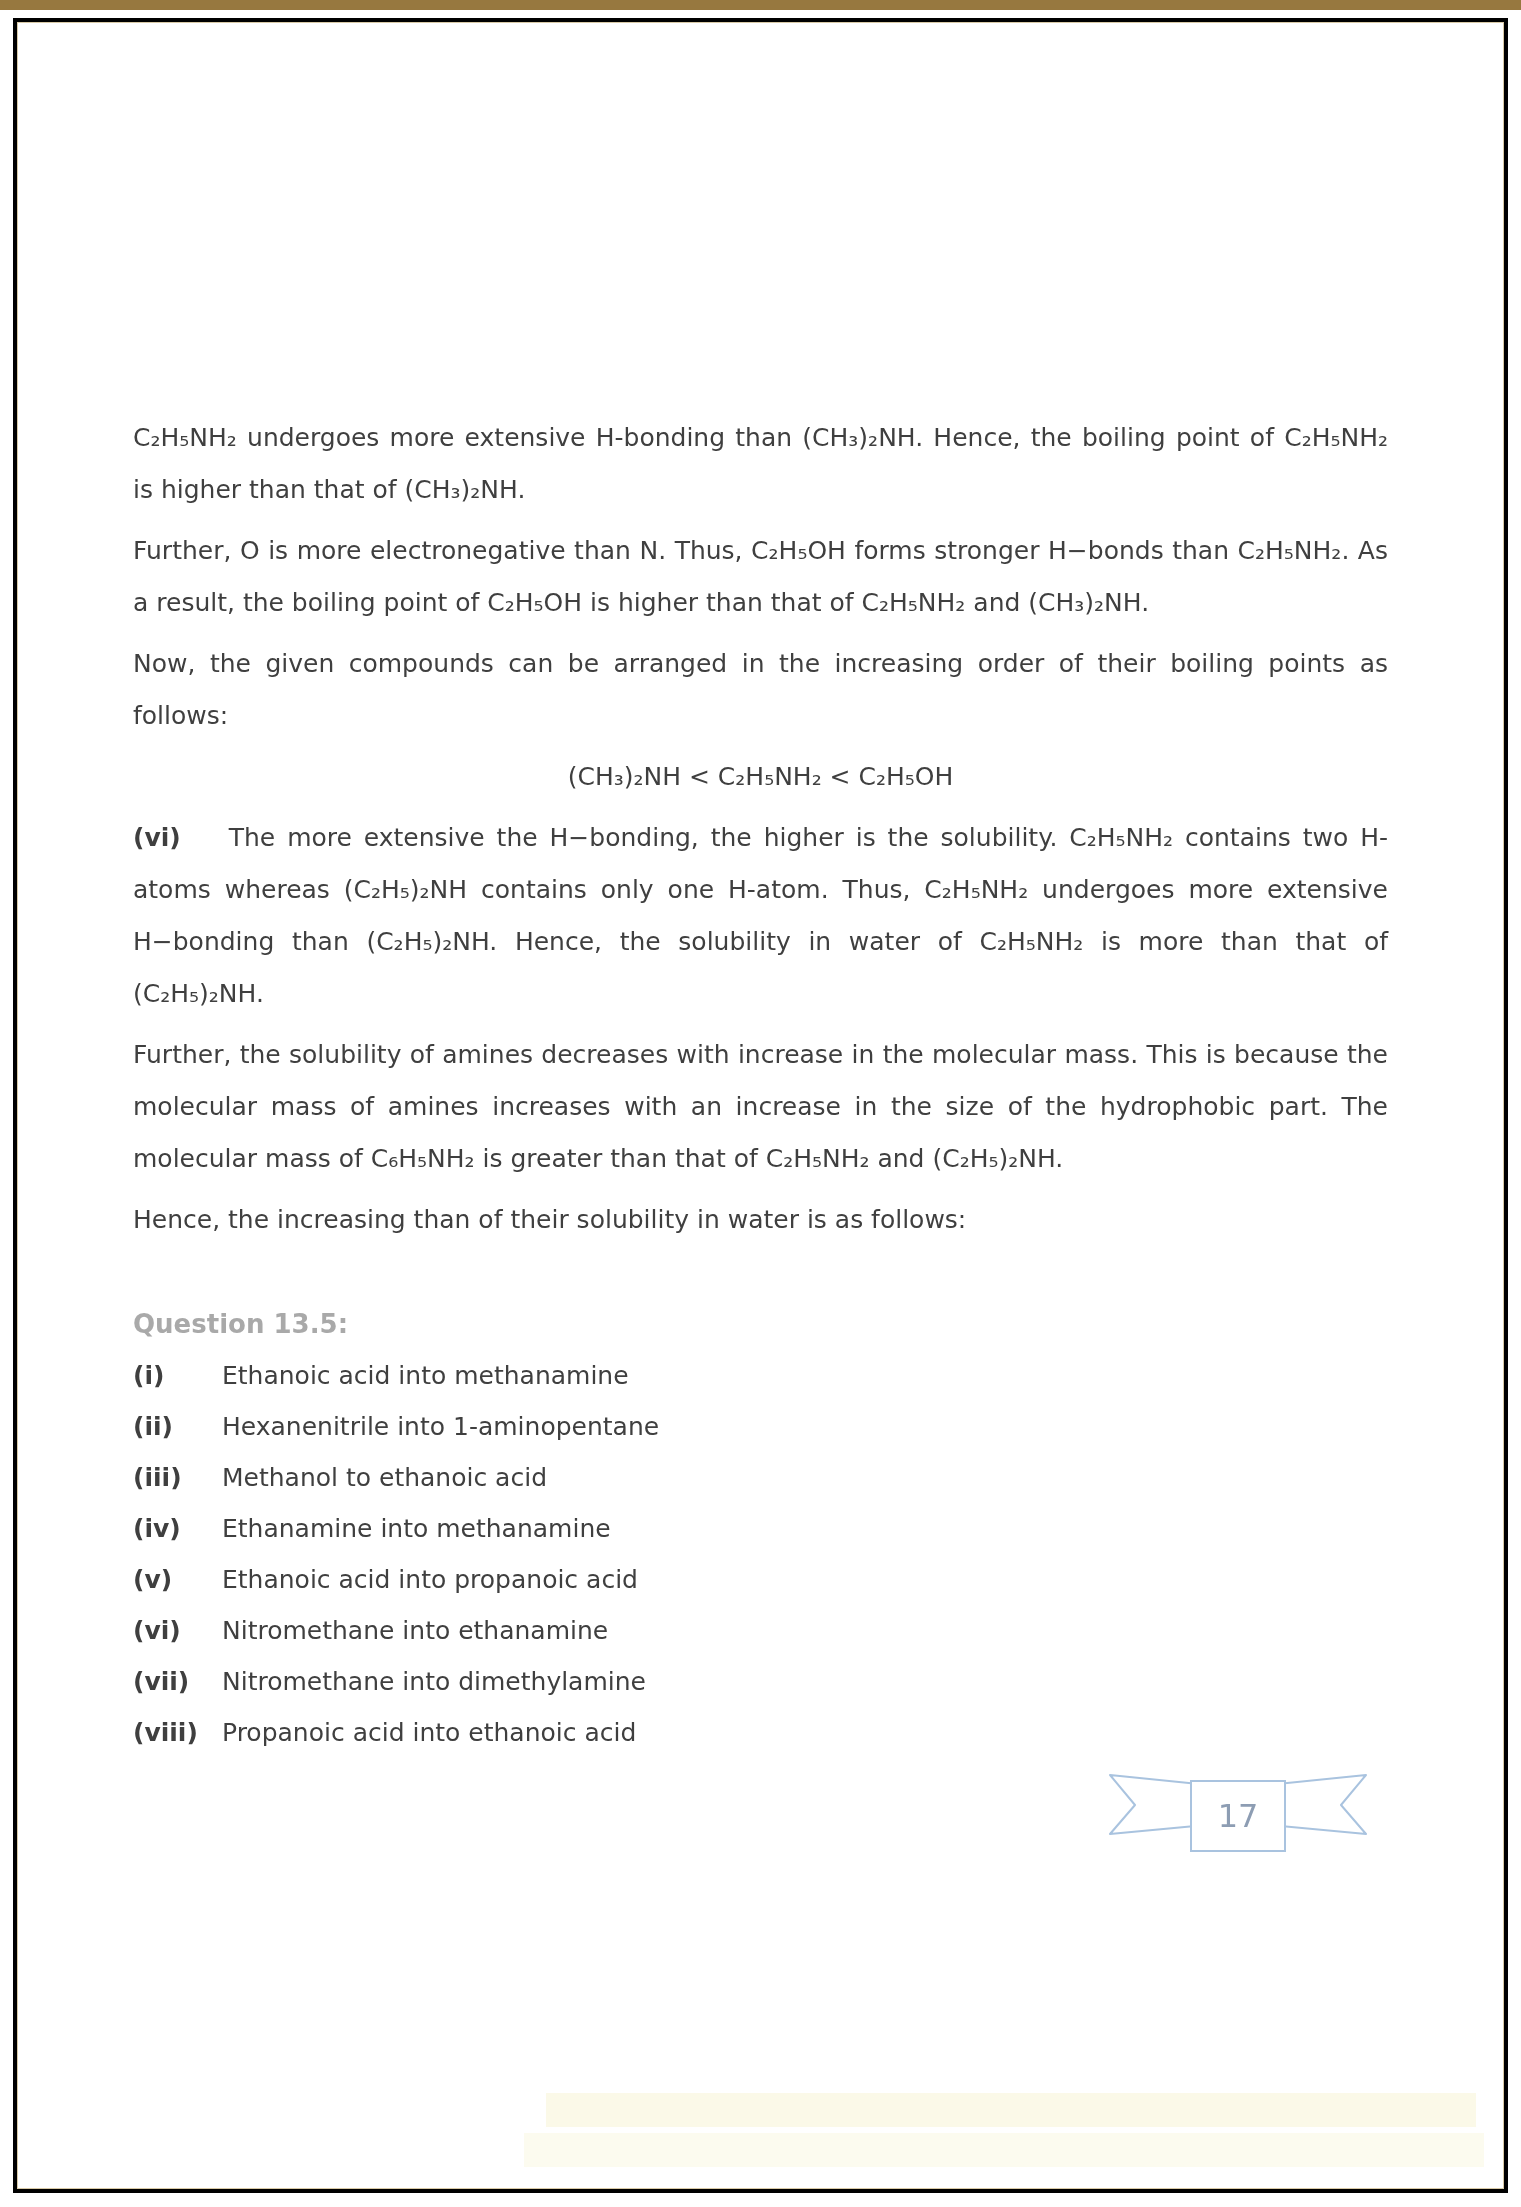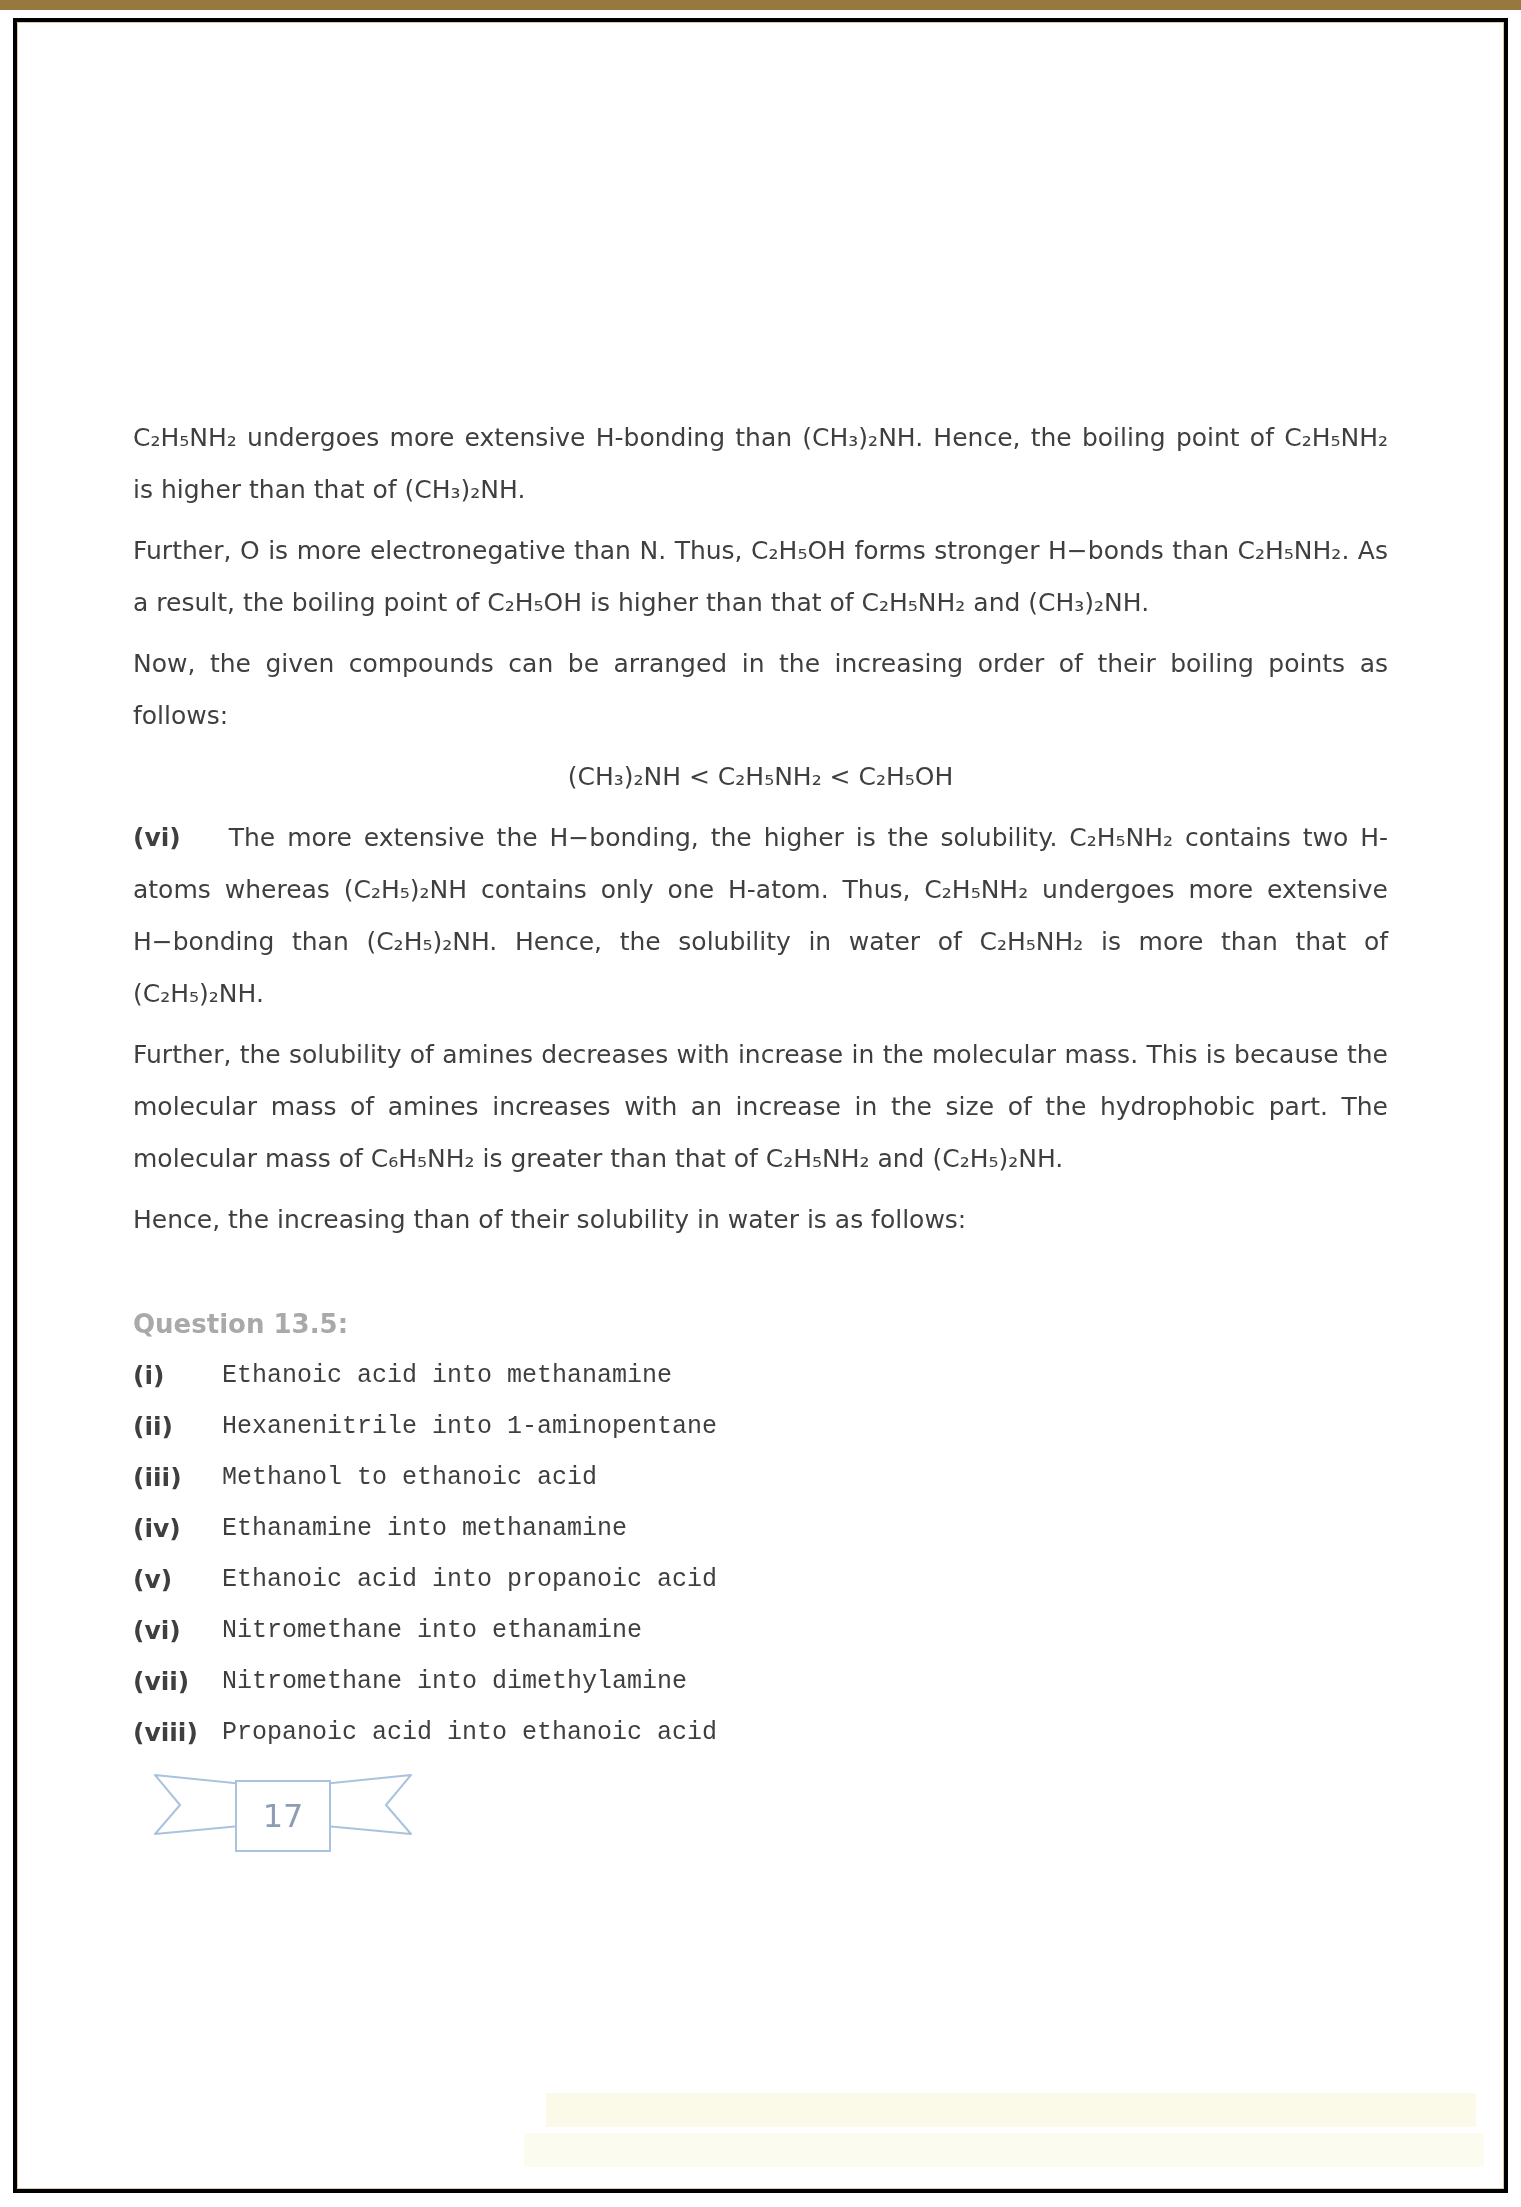--- a/index.html
+++ b/index.html
@@ -49,25 +49,25 @@
   .q-intro { margin: 4px 0 6px 0; line-height: 52px; }
   .q-list { }
   .q-item {
     display: flex;
     line-height: 51px;
   }
   .q-item .item-label {
     flex: 0 0 89px;
     font-weight: bold;
   }
-  .q-item .item-text { flex: 1; font-family: Liberation Mono, monospace; }
+  .q-item .item-text { flex: 1; }
   .ribbon-wrap {
     margin-top: 14px;
     display: flex;
-    justify-content: flex-start;
+    justify-content: flex-end;
   }
   .page-num-text {
     font-family: "DejaVu Sans", sans-serif;
     fill: #8d9db3;
     font-size: 32px;
   }
   .artifact {
     position: absolute;
     background: #f3ecb4;
   }

